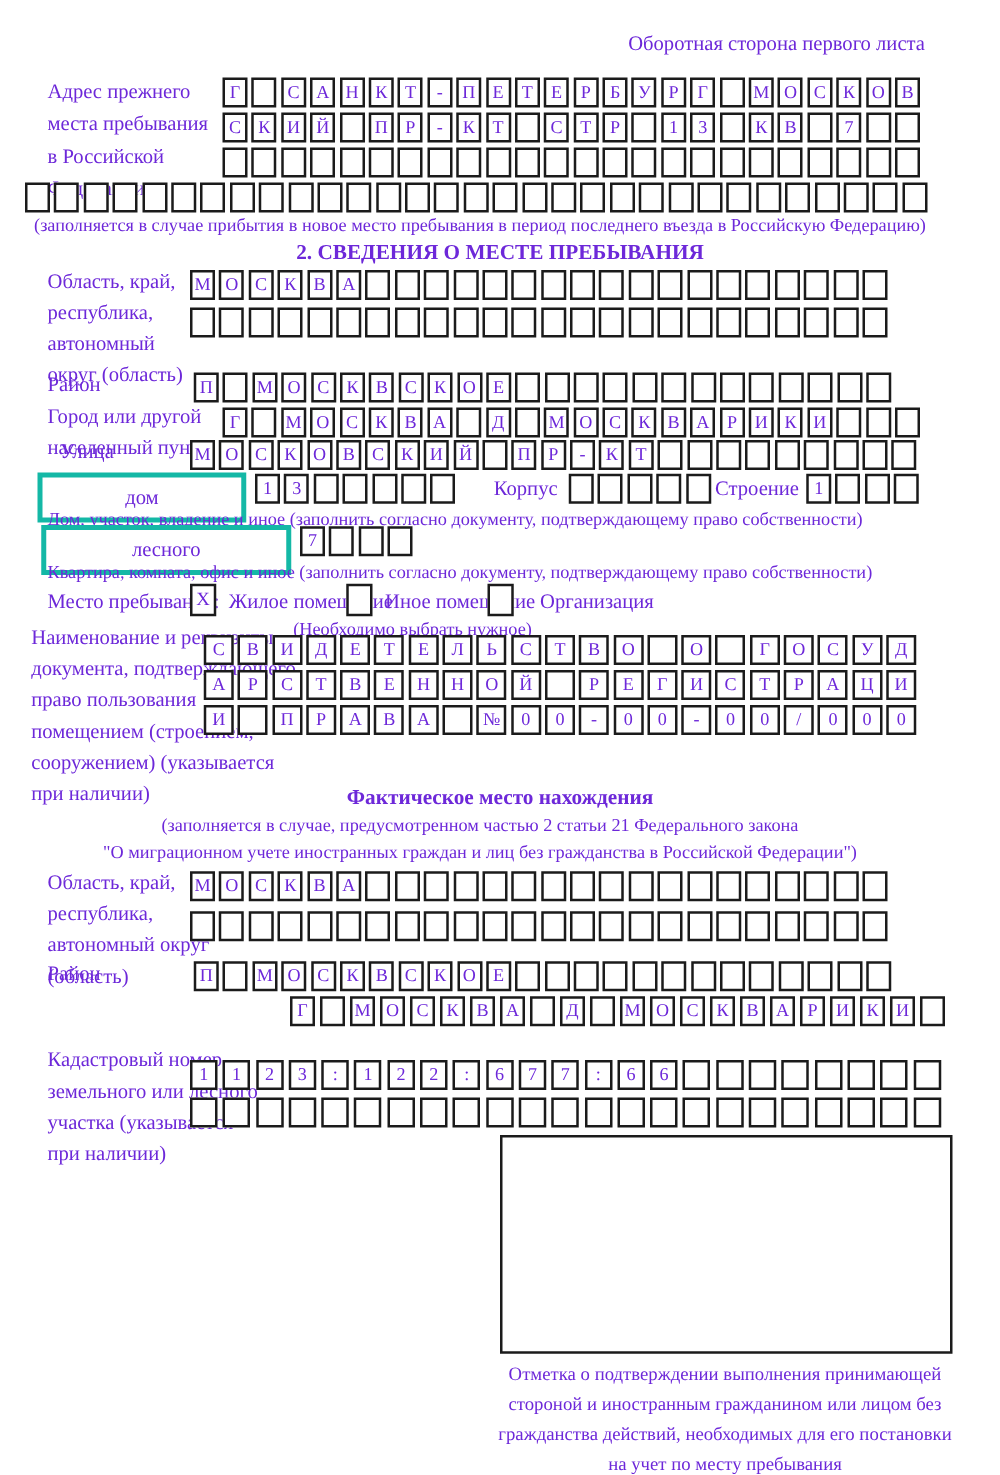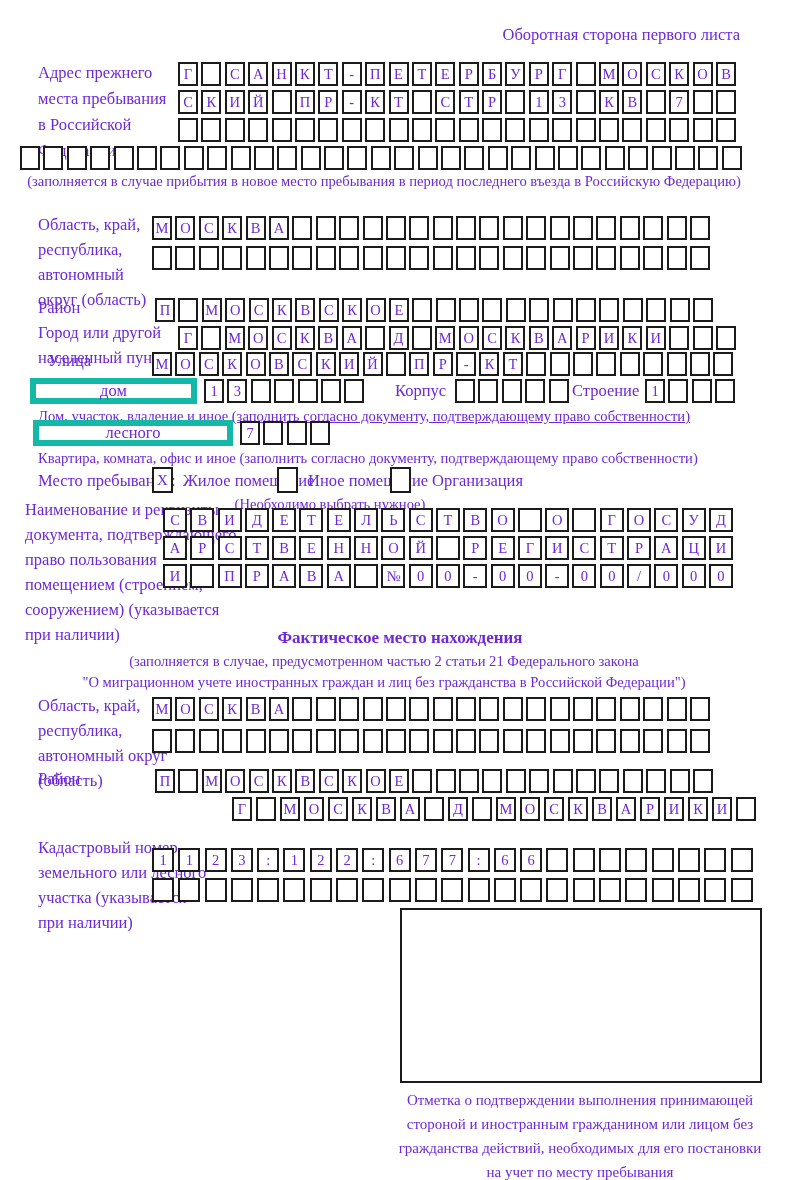--- a/index.html
+++ b/index.html
@@ -11,21 +11,21 @@
   .center{width:768px;left:0;text-align:center;}
   .title{position:absolute;width:800px;left:0;text-align:center;font-weight:bold;font-size:17px;}
   .cellrow{position:absolute;display:flex;gap:3.4px;}
   .cell{flex:0 0 20px;width:20px;height:24px;border:2px solid #1b1b1b;box-sizing:border-box;
         display:flex;align-items:center;justify-content:center;font-size:14.5px;line-height:1;background:#fff;}
   .row-doc{gap:3.3px;}
   .row-doc .cell{flex-basis:24px;width:24px;}
   .row-kad{gap:4.3px;}
   .row-kad .cell{flex-basis:22px;width:22px;}
   .row-g22{gap:4px;}
-  .widebox{position:absolute;height:26px;border:6px solid #14b8a6;box-sizing:border-box;
+  .widebox{position:absolute;height:40px;border:4px solid #14b8a6;box-sizing:border-box;
            display:flex;align-items:center;justify-content:center;font-size:16.5px;background:#fff;}
   .cb{position:absolute;width:21px;height:26px;border:2px solid #1b1b1b;box-sizing:border-box;
       display:flex;align-items:center;justify-content:center;font-size:15px;background:#fff;}
   .stampbox{position:absolute;border:2px solid #1b1b1b;box-sizing:border-box;background:#fff;}
 </style>
 </head>
 <body>
 
 <div class="page">
 
@@ -141,20 +141,21 @@
       <span class="cell"></span>
       <span class="cell"></span>
       <span class="cell"></span>
       <span class="cell"></span>
       <span class="cell"></span>
       <span class="cell"></span>
       <span class="cell"></span>
     </div>
   <div class="note center" style="top:171px;">(заполняется в случае прибытия в новое место пребывания в период последнего въезда в Российскую Федерацию)</div>
 
+  <div class="title" style="top:192px;">2. СВЕДЕНИЯ О МЕСТЕ ПРЕБЫВАНИЯ</div>
 
   <div class="lbl" style="top:212px;left:38px;">Область, край,
 республика,
 автономный
 округ (область)</div>
   <div class="cellrow" style="top:216px;left:152px;">
       <span class="cell">М</span>
       <span class="cell">О</span>
       <span class="cell">С</span>
       <span class="cell">К</span>
@@ -310,21 +311,21 @@
       <span class="cell"></span>
       <span class="cell"></span>
     </div>
   <div class="lbl" style="top:378px;left:572px;">Строение</div>
   <div class="cellrow" style="top:379px;left:645px;">
       <span class="cell">1</span>
       <span class="cell"></span>
       <span class="cell"></span>
       <span class="cell"></span>
     </div>
-  <div class="note" style="top:406px;left:38px;text-decoration:underline;">Дом, участок, владение и иное (заполнить согласно документу, подтверждающему право собственности)</div>
+  <div class="note" style="top:406px;left:38px;">Дом, участок, владение и иное (заполнить согласно документу, подтверждающему право собственности)</div>
 
   <div class="widebox" style="top:420px;left:33px;width:200px;">лесного</div>
   <div class="cellrow" style="top:421px;left:240px;">
       <span class="cell">7</span>
       <span class="cell"></span>
       <span class="cell"></span>
       <span class="cell"></span>
     </div>
   <div class="note" style="top:448px;left:38px;">Квартира, комната, офис и иное (заполнить согласно документу, подтверждающему право собственности)</div>
 

